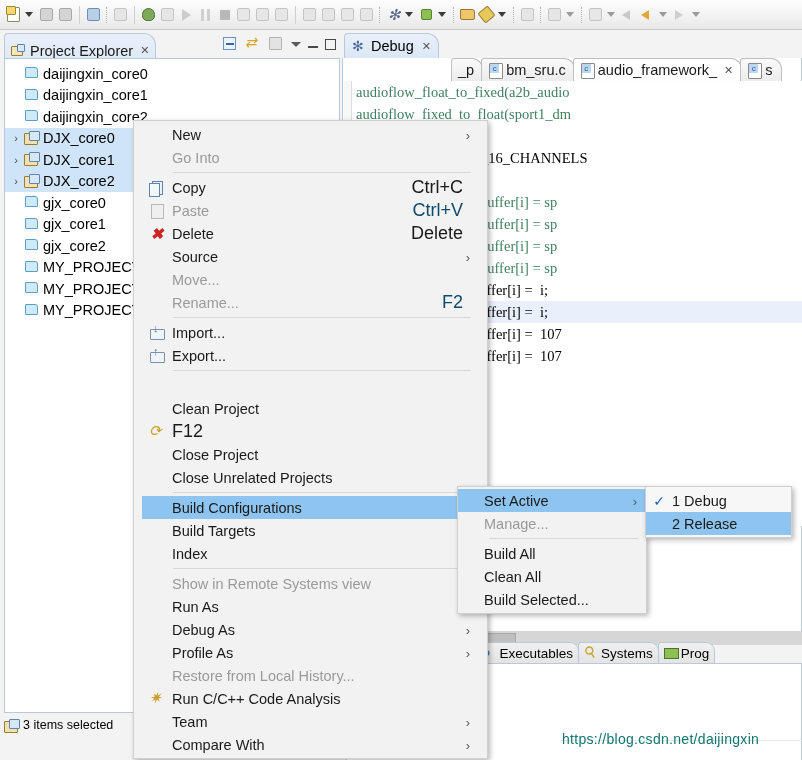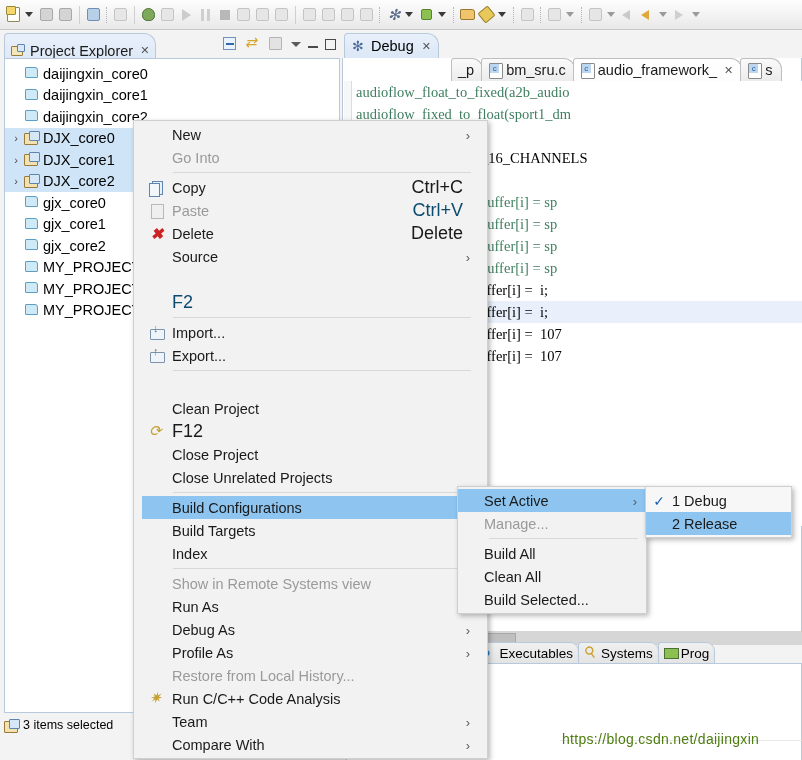--- a/index.html
+++ b/index.html
@@ -224,21 +224,21 @@
   .submenu1 .mi .micon { width:26px; flex:0 0 26px;}
   
   .submenu2 {
     position:absolute; left:645px; top:486px; width:147px;
     background:#f7f7f7; border:1px solid #cfcfcf;
     box-shadow: 2px 2px 5px rgba(0,0,0,0.28);
     padding:2px 0; z-index:70;
   }
   .submenu2 .mi .micon { width:26px; flex:0 0 26px; color:#1a5fa8; font-size:14px;}
 
-  .watermark { position:absolute; left:562px; top:731px; font-size:14px; color:#4d7c0f;
+  .watermark { position:absolute; left:562px; top:731px; font-size:14px; color:#0f766e;
         letter-spacing:0.3px; white-space:nowrap; z-index:5; }
   .wm-line { position:absolute; left:560px; top:740px; width:242px; height:1px; background:#e8e8e8; z-index:4;}
 </style>
 </head>
 <body>
 
 <div id="app">
 
   <div class="toolbar">
     <div id="toolbar-items" style="display:flex;align-items:center;">
@@ -631,23 +631,25 @@
         <span class="mlabel">Delete</span>
         <span class="maccel">Delete</span>
       </div>
       <div class="mi">
         <span class="micon"></span>
         <span class="mlabel">Source</span>
         <span class="marrow">›</span>
       </div>
       <div class="mi disabled">
         <span class="micon"></span>
+        <span class="mlabel">Move...</span>
       </div>
       <div class="mi disabled">
         <span class="micon"></span>
+        <span class="mlabel">Rename...</span>
         <span class="maccel">F2</span>
       </div>
       <div class="msep"></div>
       <div class="mi">
         <span class="micon">
           <i class="mic imp"></i>
         </span>
         <span class="mlabel">Import...</span>
       </div>
       <div class="mi">

